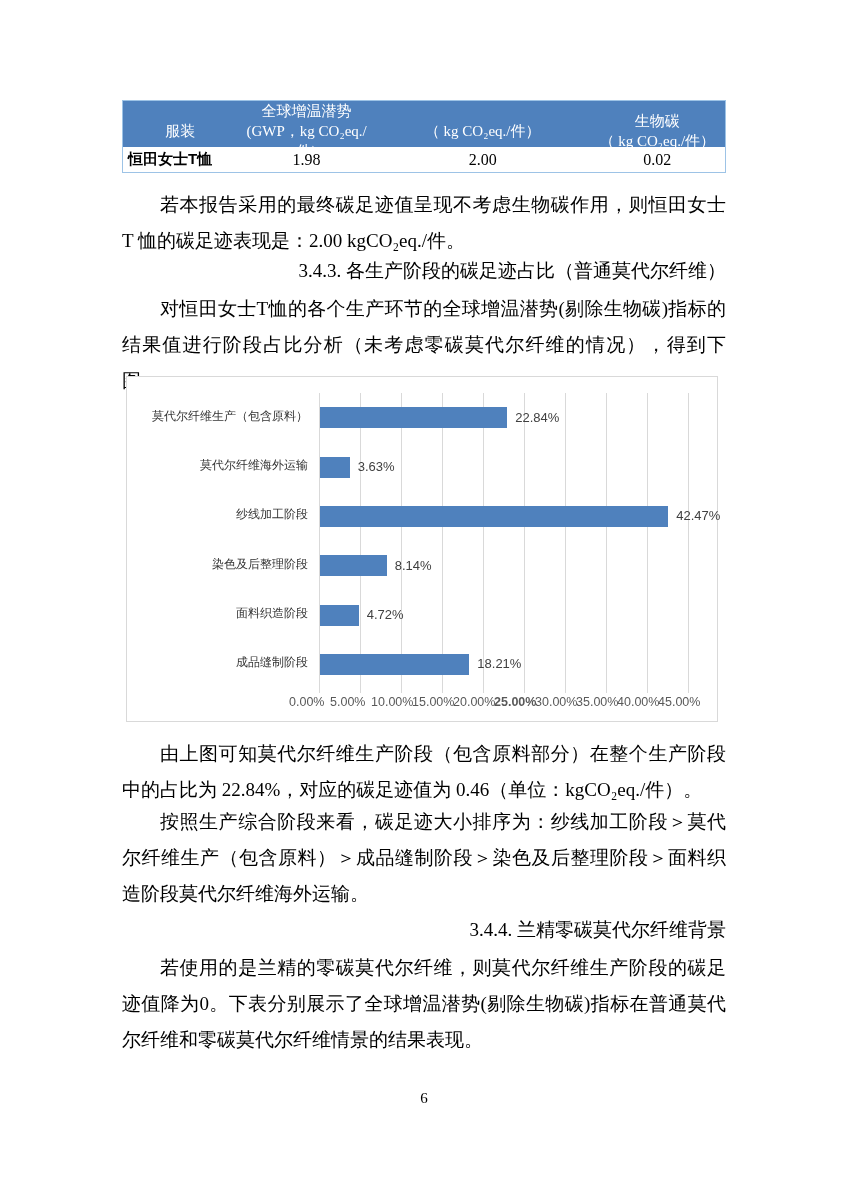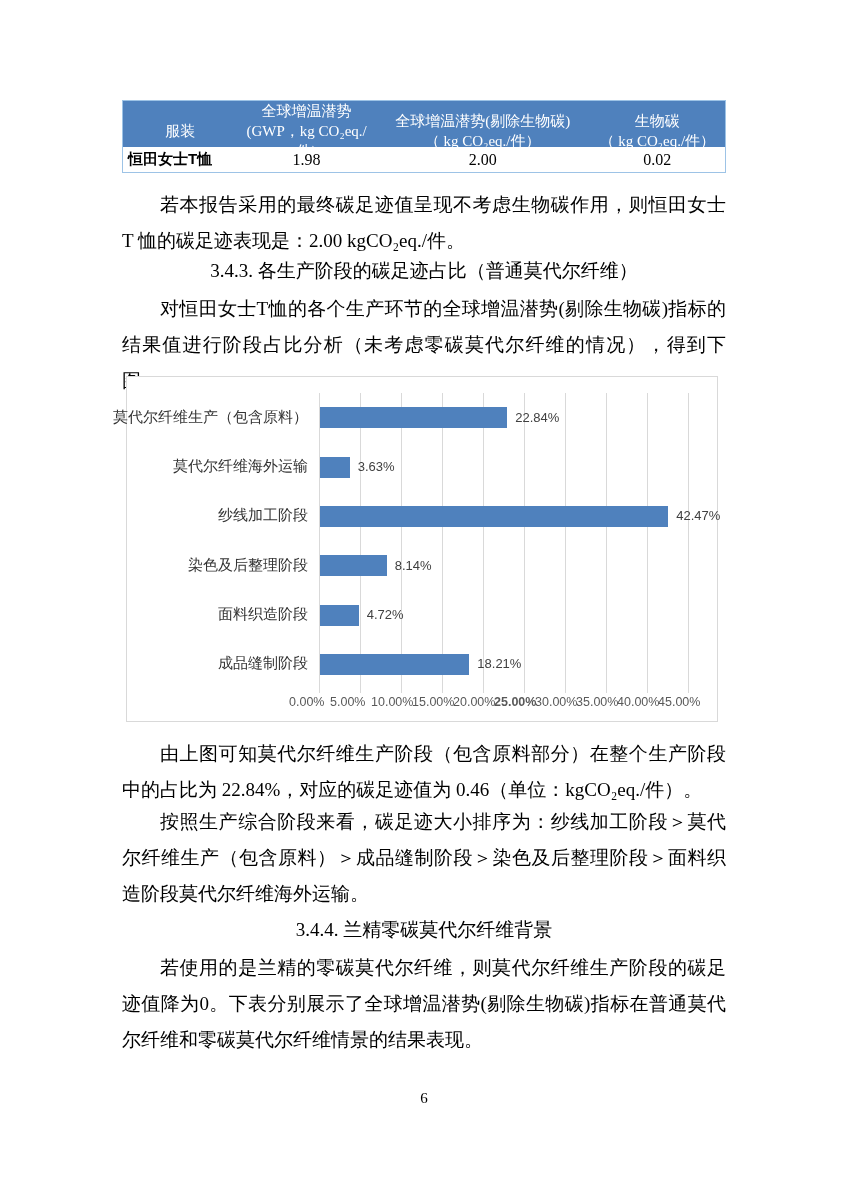--- a/index.html
+++ b/index.html
@@ -26,29 +26,29 @@
   .doc-table .trow .td-name {
     text-align:left; padding-left:5px;
     font-family:"Liberation Sans", sans-serif; font-weight:bold; font-size:15px;
   }
   
   .para, .heading {
     position:absolute; left:122px; width:604px; margin:0;
     font-size:19px; line-height:36px; text-align:justify;
   }
   .para { text-indent:2em; }
-  .heading { text-align:center; }
+  .heading { text-align:right; }
   
   .chart-box {
     position:absolute; left:126px; top:376px; width:592px; height:346px;
     border:1px solid #d9d9d9; box-sizing:border-box; background:#fff;
   }
   .gridline { position:absolute; width:1px; background:#d9d9d9; }
   .cat-label {
-    position:absolute; font-size:15px; color:#333333; white-space:nowrap;
+    position:absolute; font-size:12px; color:#333333; white-space:nowrap;
     font-family:Liberation Sans, sans-serif;
   }
   .bar { position:absolute; height:21px; }
   .value-label {
     position:absolute; font-size:13px; color:#404040;
     font-family:"Liberation Sans", sans-serif; white-space:nowrap;
   }
   .tick-label {
     position:absolute; width:60px; font-size:12.5px;
     color:#595959; font-family:"Liberation Sans", sans-serif;
@@ -68,21 +68,20 @@
     <div class="thead">
       <div class="th">
         <span>服装</span>
         <span></span>
       </div>
       <div class="th">
         <span>全球增温潜势</span>
         <span>(GWP，kg CO₂eq./件)</span>
       </div>
       <div class="th">
-        <span>全球增温潜势(剔除生物碳)</span>
         <span>（ kg CO₂eq./件）</span>
       </div>
       <div class="th">
         <span>生物碳</span>
         <span>（ kg CO₂eq./件）</span>
       </div>
     </div>
     <div class="trow">
       <div class="td-name">恒田女士T恤</div>
       <div>1.98</div>

